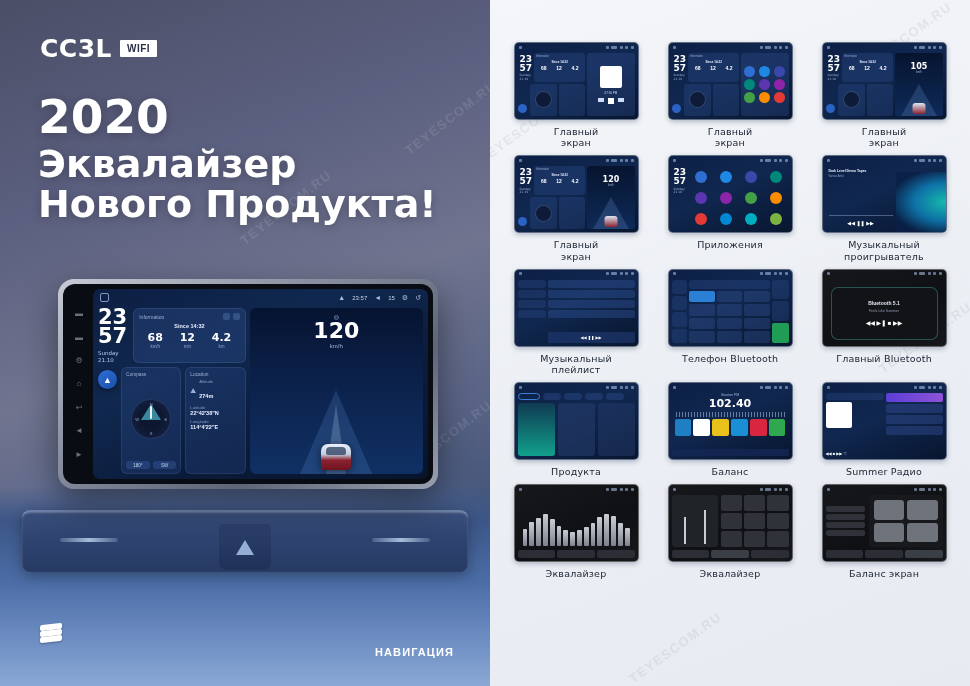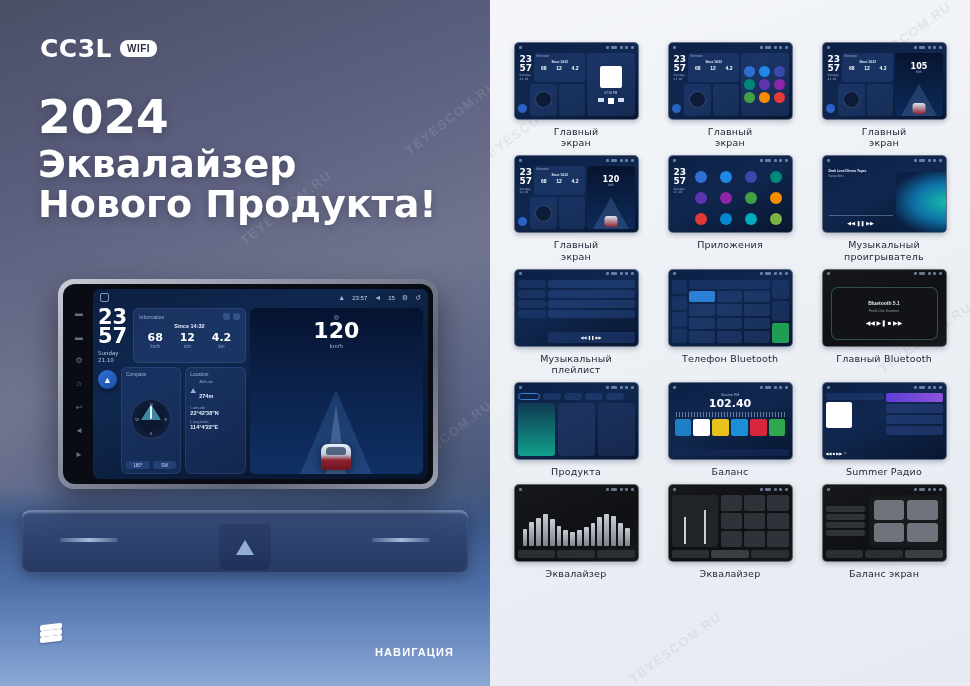--- a/index.html
+++ b/index.html
@@ -22,21 +22,21 @@
     letter-spacing:1.5px; transform:rotate(-38deg); white-space:nowrap;
     font-weight:600; pointer-events:none;
   }
   .logo-row { position:absolute; left:40px; top:34px; display:flex; align-items:center; gap:8px; }
   .logo-txt {
     color:#fff; font-size:25px; font-weight:700; letter-spacing:.5px;
     font-family:"DejaVu Sans", sans-serif;
   }
   .wifi-badge {
     background:#fff; color:#2b2f45; font-size:10px; font-weight:700;
-    padding:3px 7px; border-radius:8px; letter-spacing:.5px;
+    padding:3px 7px; border-radius:1px; letter-spacing:.5px;
   }
   .hero-title {
     position:absolute; left:38px; top:92px; color:#fff;
     font-size:44px; font-weight:700; line-height:1.05;
     font-family:"DejaVu Sans", sans-serif;
     text-shadow:0 2px 10px rgba(0,0,0,.25);
   }
   .hero-title .y { font-size:47px; display:block; margin-bottom:4px; }
   .hero-title .l { display:block; font-size:38px; }
 
@@ -270,21 +270,21 @@
     <div class="wm" style="left:395px;top:110px;">TEYESCOM.RU</div>
     <div class="wm" style="left:150px;top:620px;">TEYESCOM.RU</div>
     <div class="wm" style="left:390px;top:430px;">TEYESCOM.RU</div>
 
     <div class="logo-row">
       <span class="logo-txt">CC3L</span>
       <span class="wifi-badge">WIFI</span>
     </div>
 
     <div class="hero-title">
-      <span class="y">2024</span>
+      <span class="y">2020</span>
       <span class="l">Эквалайзер</span>
       <span class="l">Нового Продукта!</span>
     </div>
 
     <div class="dash">
       <div class="vent-bar">
         <div class="vent-slot" style="left:38px;"></div>
         <div class="vent-slot" style="right:38px;"></div>
         <div class="hazard">
           <div class="tri"></div>

